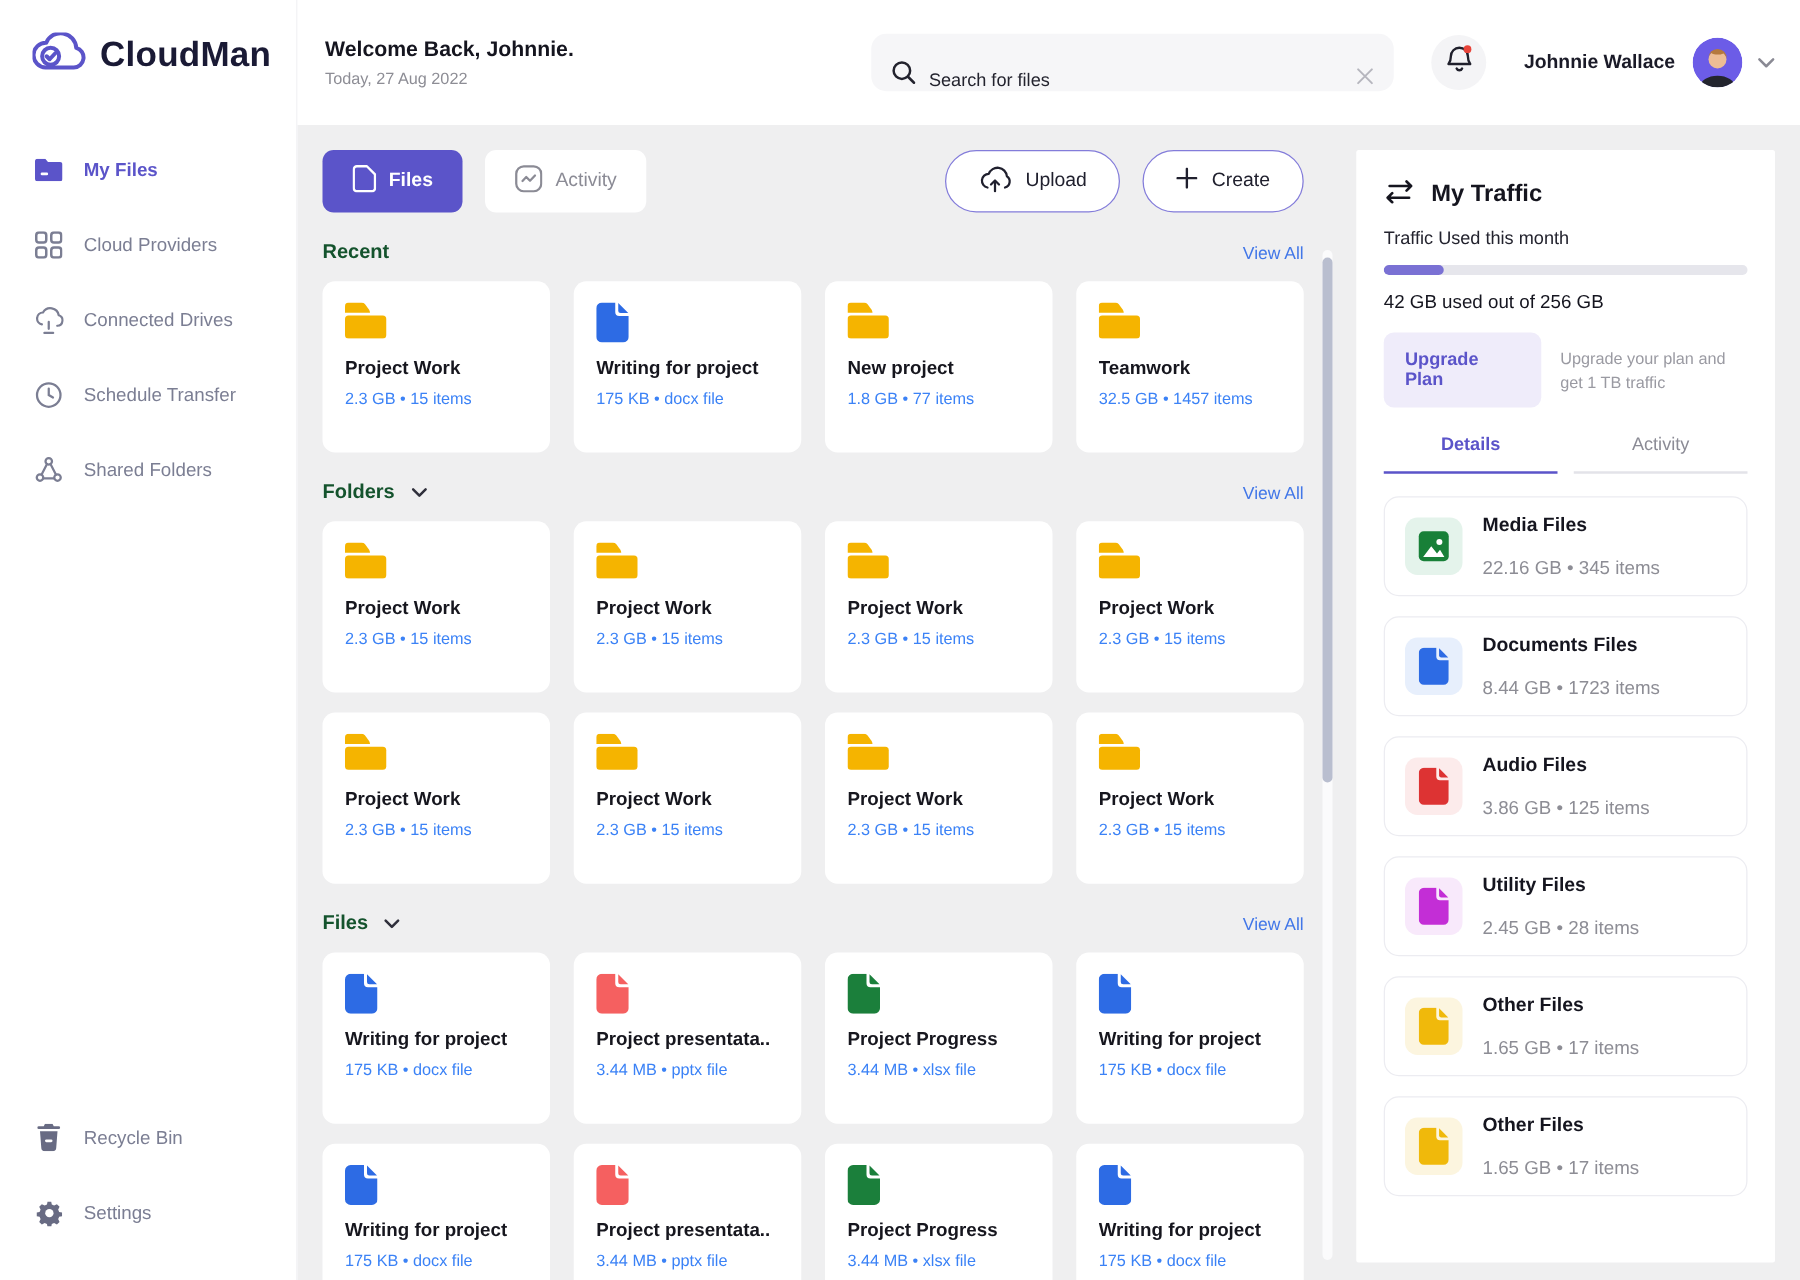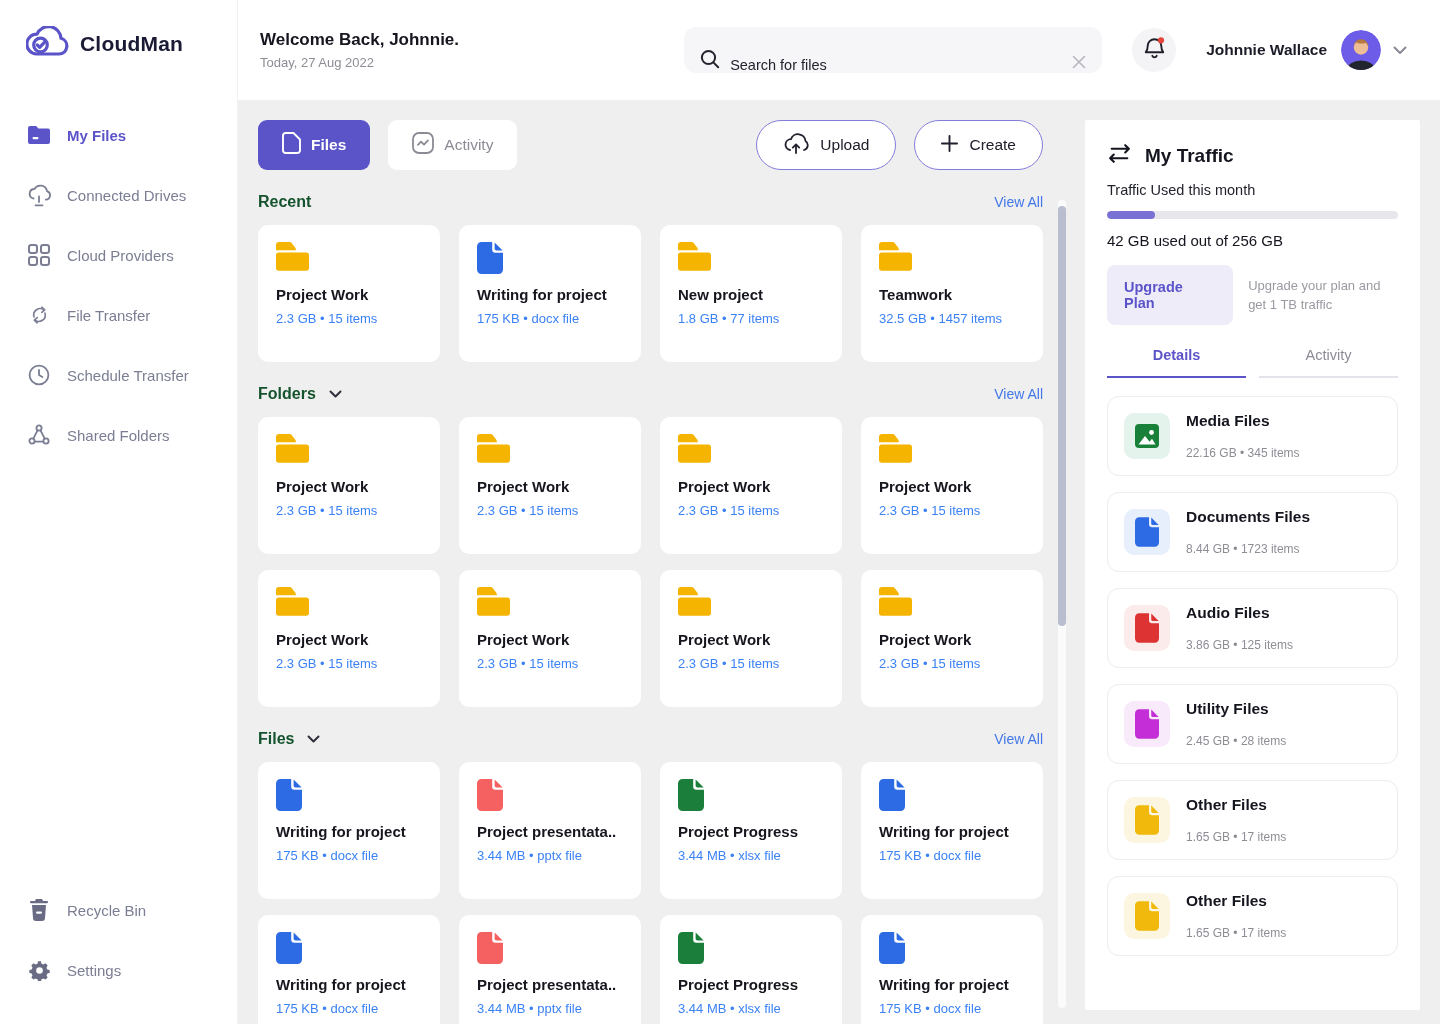--- a/index.html
+++ b/index.html
@@ -3,30 +3,30 @@
 <meta charset="utf-8">
 <style>
   * { margin:0; padding:0; box-sizing:border-box; }
   html,body { width:1440px; height:1024px; overflow:hidden; }
   body { font-family:"Liberation Sans", sans-serif; background:#EFEFF0; color:#17171F; }
   .app { display:flex; width:1440px; height:1024px; }
 
   
   .sidebar { width:238px; background:#fff; border-right:1px solid #F1F1F3; display:flex; flex-direction:column; padding:26px 0 34px; }
   .logo-row { display:flex; align-items:center; gap:10px; padding:0 26px; margin-bottom:54px; }
-  .logo-text { font-size:21px; font-weight:700; color:#1A1A35; letter-spacing:.2px; }
+  .logo-text { font-size:28px; font-weight:700; color:#1A1A35; letter-spacing:.2px; }
   .nav { display:flex; flex-direction:column; gap:20px; padding:0 26px; }
   .nav-item { display:flex; align-items:center; gap:15px; height:40px; font-size:15px; color:#7B7E93; cursor:pointer; }
   .nav-item.active { color:#5B54C9; font-weight:700; }
   .nav-ic { width:26px; display:flex; justify-content:center; align-items:center; }
   .nav-bottom { margin-top:auto; display:flex; flex-direction:column; gap:20px; padding:0 26px; }
 
   
   .main { flex:1; display:flex; flex-direction:column; }
-  .header { height:100px; background:#fff; display:flex; align-items:center; padding:0 33px 0 22px; flex:0 0 auto; }
+  .header { height:100px; background:#fff; display:flex; align-items:center; padding:0 20px 0 22px; flex:0 0 auto; }
   .welcome-block { display:flex; flex-direction:column; gap:5px; }
   .welcome { font-size:17px; font-weight:700; color:#15151F; }
   .date { font-size:13px; color:#8D8D95; }
   .search { width:418px; height:46px; margin-left:auto; background:#F6F6F8; border-radius:12px; display:flex; align-items:flex-end; padding:0 16px; gap:10px; }
   .search input { flex:1; border:none; outline:none; background:transparent; font-size:14.5px; color:#20202A; font-family:inherit; }
   .search input::placeholder { color:#23232E; opacity:1; }
   .bell-wrap { width:44px; height:44px; border-radius:50%; background:#F4F4F6; display:flex; align-items:center; justify-content:center; margin-left:30px; cursor:pointer; }
   .user-name { margin-left:30px; font-size:15.5px; font-weight:700; color:#1B1B28; }
   .avatar { width:40px; height:40px; border-radius:50%; overflow:hidden; margin-left:14px; cursor:pointer; flex:0 0 auto; }
   .user-caret { margin-left:12px; display:flex; cursor:pointer; }
@@ -69,21 +69,21 @@
   .upgrade-row { display:flex; align-items:center; gap:15px; margin-top:16px; }
   .upgrade-btn { background:#EFECFA; color:#5B54C9; font-weight:700; font-size:14.5px; padding:14px 17px; border-radius:8px; cursor:pointer; }
   .upgrade-hint { font-size:13px; color:#9A9AA2; line-height:1.5; width:152px; }
   .panel-tabs { display:flex; gap:13px; margin-top:22px; }
   .ptab { flex:1; text-align:center; padding-bottom:13px; font-size:14.5px; color:#8B8B95; border-bottom:2px solid #E3E3E9; cursor:pointer; }
   .ptab.active { color:#5B54C9; font-weight:700; border-color:#5B54C9; }
   .plist { margin-top:18px; display:flex; flex-direction:column; gap:16px; }
   .pitem { border:1px solid #ECECF1; border-radius:12px; height:80px; padding:14px 16px; display:flex; align-items:center; gap:16px; cursor:pointer; }
   .tile { width:46px; height:46px; border-radius:10px; display:flex; align-items:center; justify-content:center; flex:0 0 auto; }
   .pitem-title { font-size:15.5px; font-weight:700; color:#15151F; }
-  .pitem-meta { font-size:12px; color:#8D8D95; margin-top:16px; }
+  .pitem-meta { font-size:15px; color:#8D8D95; margin-top:16px; }
 </style>
 </head>
 <body>
 
 <div class="app">
 
   <div class="sidebar">
     <div class="logo-row">
       <span id="logo-icon"><svg width="44" height="31" viewBox="0 0 44 31" fill="none" stroke="#5B54C9" stroke-width="3.2" stroke-linecap="round" stroke-linejoin="round">
             <path d="M10.5 28 h22.5 a8 8 0 0 0 2-15.7 A12.5 12.5 0 0 0 11 8.2 A9.3 9.3 0 0 0 10.5 28 z"></path>
@@ -97,49 +97,38 @@
           <div class="nav-ic">
             <svg width="22" height="18" viewBox="0 0 22 18">
               <path fill="#5B54C9" d="M2 0 h6.2 l2.2 2.5 H20 a2 2 0 0 1 2 2 V16 a2 2 0 0 1 -2 2 H2 a2 2 0 0 1 -2 -2 V2 a2 2 0 0 1 2 -2 z"></path>
               <rect x="4.5" y="11" width="6" height="2.2" rx="1.1" fill="#fff"></rect>
             </svg>
           </div>
           <div class="nav-label">My Files</div>
         </div>
         <div class="nav-item">
           <div class="nav-ic">
-            <svg width="24" height="23" viewBox="0 0 24 23" fill="none" stroke="#7B7E93" stroke-width="1.8" stroke-linecap="round" stroke-linejoin="round">
-              <path d="M6.5 14.5 a4.8 4.8 0 0 1 .9-9.5 A6.8 6.8 0 0 1 20 7.2 a4.3 4.3 0 0 1 -1.2 8.4"></path>
-              <path d="M12 12.5 v5.5"></path>
-              <path d="M8.5 21.3 h7"></path>
-            </svg>
-          </div>
-          <div class="nav-label">Connected Drives</div>
-        </div>
-        <div class="nav-item">
-          <div class="nav-ic">
             <svg width="22" height="22" viewBox="0 0 22 22" fill="none" stroke="#7B7E93" stroke-width="2">
               <rect x="1" y="1" width="8" height="8" rx="2.2"></rect>
               <rect x="13" y="1" width="8" height="8" rx="2.2"></rect>
               <rect x="1" y="13" width="8" height="8" rx="2.2"></rect>
               <rect x="13" y="13" width="8" height="8" rx="2.2"></rect>
             </svg>
           </div>
           <div class="nav-label">Cloud Providers</div>
         </div>
         <div class="nav-item">
           <div class="nav-ic">
-            <svg width="23" height="22" viewBox="0 0 24 24" fill="none" stroke="#7B7E93" stroke-width="1.8" stroke-linecap="round" stroke-linejoin="round">
-              <path d="M6 14 a7 7 0 0 1 11 -7.5"></path>
-              <path d="M14.5 3.5 l3.2 2.8 -3.2 2.8"></path>
-              <path d="M18 10 a7 7 0 0 1 -11 7.5"></path>
-              <path d="M9.5 20.5 l-3.2 -2.8 3.2 -2.8"></path>
-            </svg>
-          </div>
-          <div class="nav-label">File Transfer</div>
+            <svg width="24" height="23" viewBox="0 0 24 23" fill="none" stroke="#7B7E93" stroke-width="1.8" stroke-linecap="round" stroke-linejoin="round">
+              <path d="M6.5 14.5 a4.8 4.8 0 0 1 .9-9.5 A6.8 6.8 0 0 1 20 7.2 a4.3 4.3 0 0 1 -1.2 8.4"></path>
+              <path d="M12 12.5 v5.5"></path>
+              <path d="M8.5 21.3 h7"></path>
+            </svg>
+          </div>
+          <div class="nav-label">Connected Drives</div>
         </div>
         <div class="nav-item">
           <div class="nav-ic">
             <svg width="22" height="22" viewBox="0 0 22 22" fill="none" stroke="#7B7E93" stroke-width="1.8" stroke-linecap="round">
               <circle cx="11" cy="11" r="9.4"></circle>
               <path d="M11 5.8 V11 l3.4 2"></path>
             </svg>
           </div>
           <div class="nav-label">Schedule Transfer</div>
         </div>

